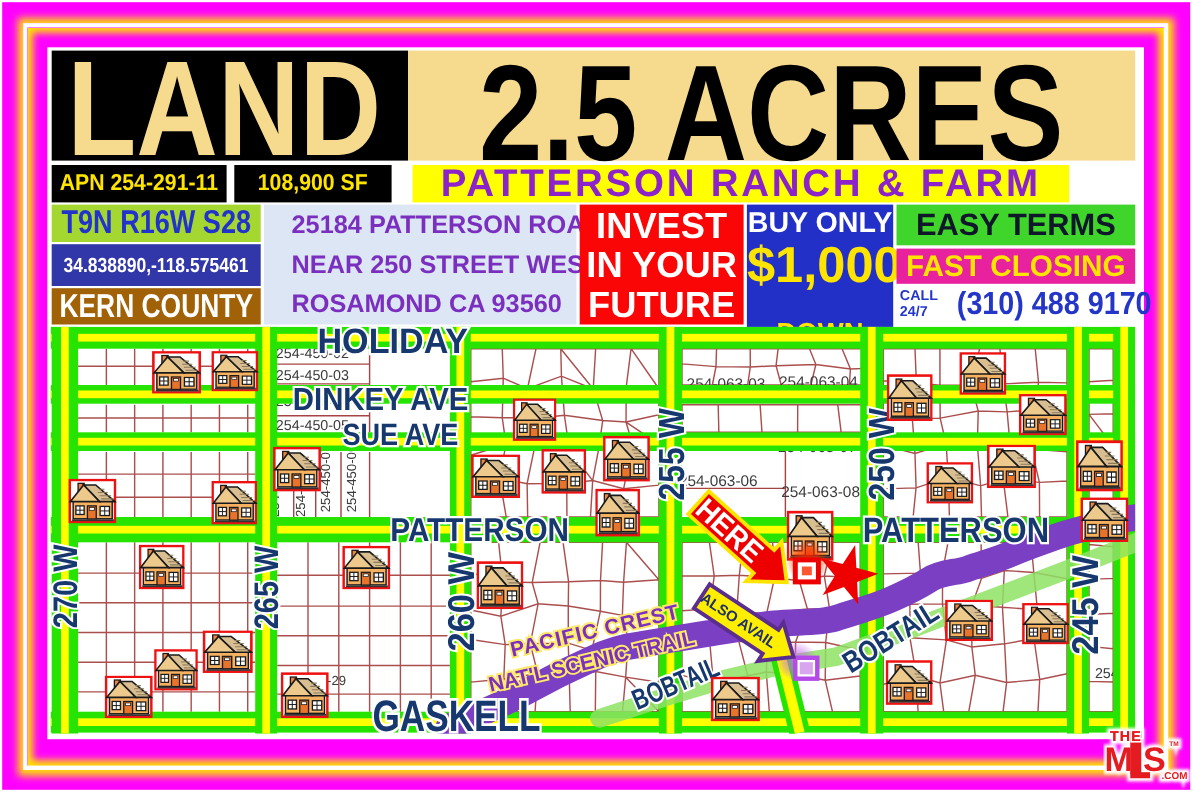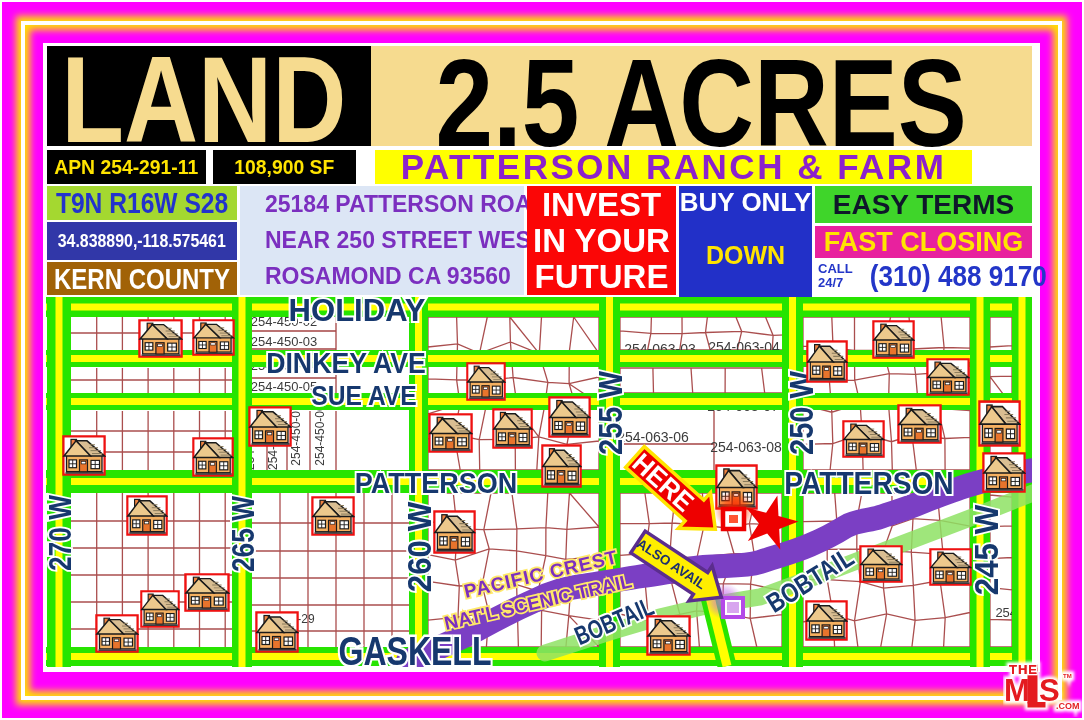--- a/index.html
+++ b/index.html
@@ -41,20 +41,21 @@
 <div class="bx" style="left:47px;top:262px;width:190px;height:33px;background:#a16207;color:#ffffff;font-size:30px">
     <span style="transform:scaleX(0.80);display:inline-block;white-space:nowrap">KERN COUNTY</span>
   </div>
 
 <div class="abs" style="left:240px;top:186px;width:284px;height:109px;background:#dce6f5;color:#7b2fbf;font-weight:bold;font-size:23px;line-height:36px;padding-left:25px;padding-top:0px;white-space:nowrap">25184 PATTERSON ROAD<br>NEAR 250 STREET WEST<br>ROSAMOND CA 93560</div>
 
 <div class="abs" style="left:527px;top:186px;width:149px;height:109px;background:#fb0606;color:#ffffff;font-weight:bold;font-size:33px;line-height:36px;text-align:center;padding-top:1px">INVEST<br>IN YOUR<br>FUTURE</div>
 
 <div class="abs" style="left:679px;top:186px;width:133px;height:130px;background:#2230c8;text-align:center;font-weight:bold;line-height:1">
 <div style="color:#ffffff;font-size:26px;margin-top:3px">BUY ONLY</div>
+<div style="color:#ffe400;font-size:46px;margin-top:2px">$1,000</div>
 <div style="color:#ffe400;font-size:25px;margin-top:28px">DOWN</div>
   </div>
 
 <div class="bx" style="left:815px;top:186px;width:217px;height:37px;background:#3fd52a;color:#0f172a;font-size:28px">EASY TERMS</div>
 
 <div class="bx" style="left:815px;top:226px;width:217px;height:32px;background:#e8219e;color:#ffe400;font-size:27px">FAST CLOSING</div>
 
 <div class="abs" style="left:818px;top:262px;width:42px;height:30px;color:#2336c8;font-weight:bold;font-size:13px;line-height:14px">CALL<br>24/7</div>
 
 <div class="abs" style="left:860px;top:260px;width:172px;height:32px;color:#2336c8;font-weight:bold;font-size:29px;text-align:center"><span style="transform:scaleX(0.90);display:inline-block;white-space:nowrap">(310) 488 9170</span></div>

